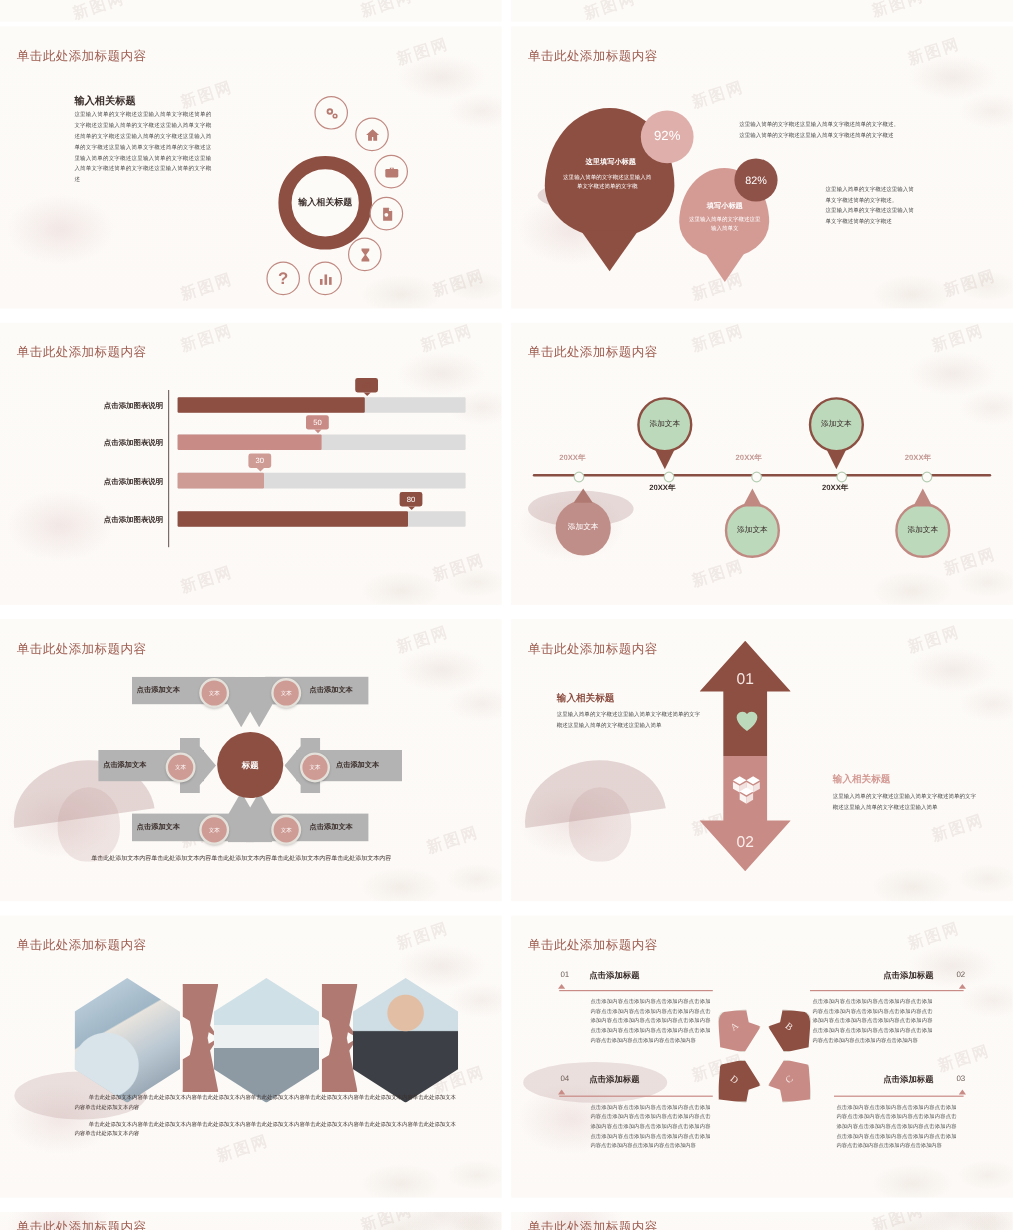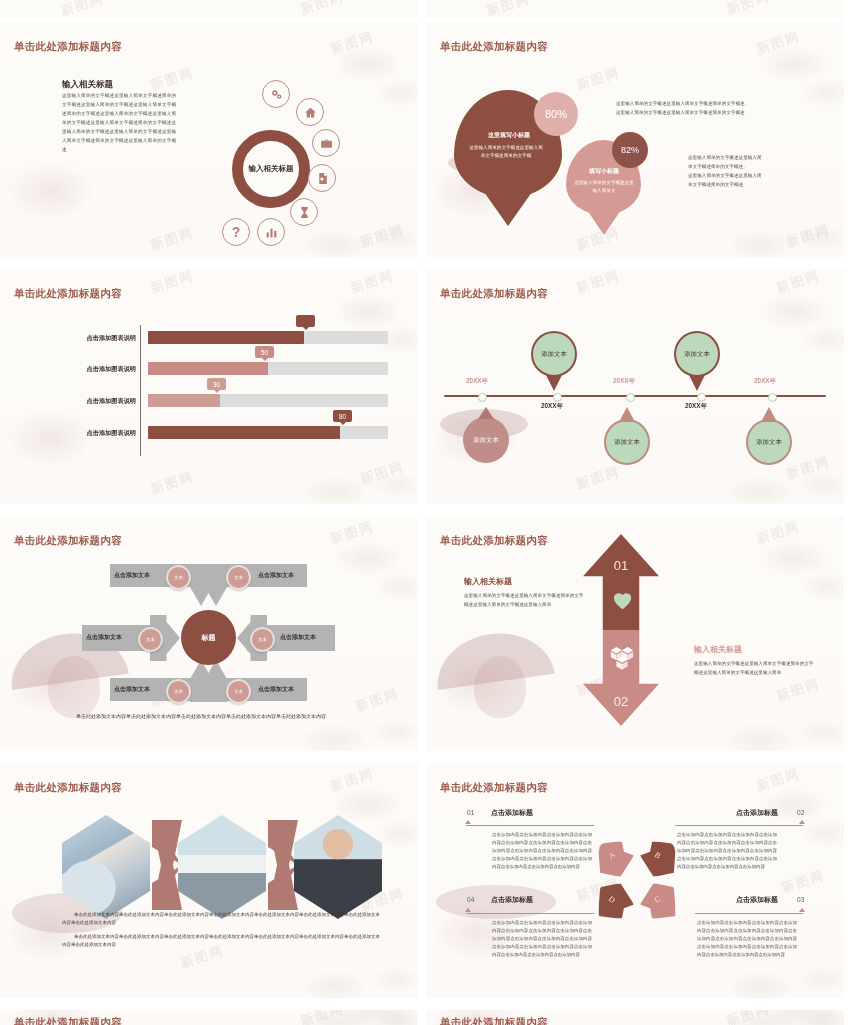--- a/index.html
+++ b/index.html
@@ -13,21 +13,21 @@
       radial-gradient(ellipse 60px 30px at 88% 18%, rgba(190,160,150,.16), transparent 62%),
       radial-gradient(ellipse 46px 24px at 96% 30%, rgba(190,160,150,.13), transparent 62%),
       radial-gradient(ellipse 54px 26px at 80% 95%, rgba(185,165,140,.14), transparent 62%),
       radial-gradient(ellipse 40px 20px at 95% 92%, rgba(185,165,140,.12), transparent 62%),
       radial-gradient(ellipse 70px 46px at 12% 72%, rgba(200,160,160,.20), transparent 64%),
       linear-gradient(180deg,#fdfbf8,#fcf9f6);
     pointer-events:none;
   }
   .wm{position:absolute;font-size:13px;color:rgba(160,130,120,.13);font-weight:700;letter-spacing:2px;transform:rotate(-18deg);pointer-events:none;}
 
-  .stitle{position:absolute;left:14px;top:18px;font-size:10.5px;font-weight:700;color:#9d5b4e;letter-spacing:.3px;z-index:6;}
+  .stitle{position:absolute;left:14px;top:18px;font-size:10.5px;font-weight:400;color:#9d5b4e;letter-spacing:.3px;z-index:6;}
 
   
   .s1h{position:absolute;left:62px;top:57px;font-size:8.5px;font-weight:700;color:#3b2f2b;}
   .s1p{position:absolute;left:62px;top:70px;width:114px;font-size:4.6px;line-height:1.95;color:#4a4a4a;text-align:justify;}
   .ring{position:absolute;left:232px;top:108px;width:78px;height:78px;border-radius:50%;border:11px solid #8d4f42;box-sizing:border-box;background:#fdfbf8;}
   .ringtxt{position:absolute;left:232px;top:108px;width:78px;height:78px;display:flex;flex-direction:column;align-items:center;justify-content:center;font-size:7.5px;font-weight:700;color:#3b2f2b;line-height:1.45;}
   .ic{position:absolute;border-radius:50%;border:1.6px solid #c08a82;display:flex;align-items:center;justify-content:center;color:#b87b72;background:#fdfbf8;}
   .ic svg{display:block;}
 
   
@@ -161,21 +161,21 @@
     <div class="wm" style="left:360px;top:205px;">新图网</div>
     <div class="stitle">单击此处添加标题内容</div>
 
     <div style="position:absolute;left:22px;top:128px;width:100px;height:26px;border-radius:50%;background:rgba(170,130,130,.28);"></div>
 
     <div class="pin" style="left:28px;top:68px;width:108px;height:108px;background:#8d4f42;">
       <span style="position:absolute;left:50%;bottom:-28px;transform:translateX(-50%);border-left:24px solid transparent;border-right:24px solid transparent;border-top:34px solid #8d4f42;"></span>
     </div>
     <div class="pinttl" style="left:36px;top:109px;width:94px;">这里填写小标题</div>
     <div class="pinbd" style="left:42px;top:122px;width:76px;">这里输入简单的文字概述这里输入简单文字概述简单的文字概</div>
-    <div class="pct" style="left:108px;top:70px;width:44px;height:44px;background:#dfb0ab;font-size:11px;">80%</div>
+    <div class="pct" style="left:108px;top:70px;width:44px;height:44px;background:#dfb0ab;font-size:11px;">92%</div>
 
     <div class="pin" style="left:140px;top:118px;width:75px;height:75px;background:#d49b95;">
       <span style="position:absolute;left:50%;bottom:-20px;transform:translateX(-50%);border-left:17px solid transparent;border-right:17px solid transparent;border-top:25px solid #d49b95;"></span>
     </div>
     <div class="pinttl" style="left:144px;top:145px;width:68px;">填写小标题</div>
     <div class="pinbd" style="left:146px;top:157px;width:64px;">这里输入简单的文字概述这里输入简单文</div>
     <div class="pct" style="left:186px;top:110px;width:36px;height:36px;background:#8f5248;font-size:9px;">82%</div>
 
     <div class="s2t" style="left:190px;top:78px;width:212px;white-space:pre-line;">这里输入简单的文字概述这里输入简单文字概述简单的文字概述。
 这里输入简单的文字概述这里输入简单文字概述简单的文字概述</div>

